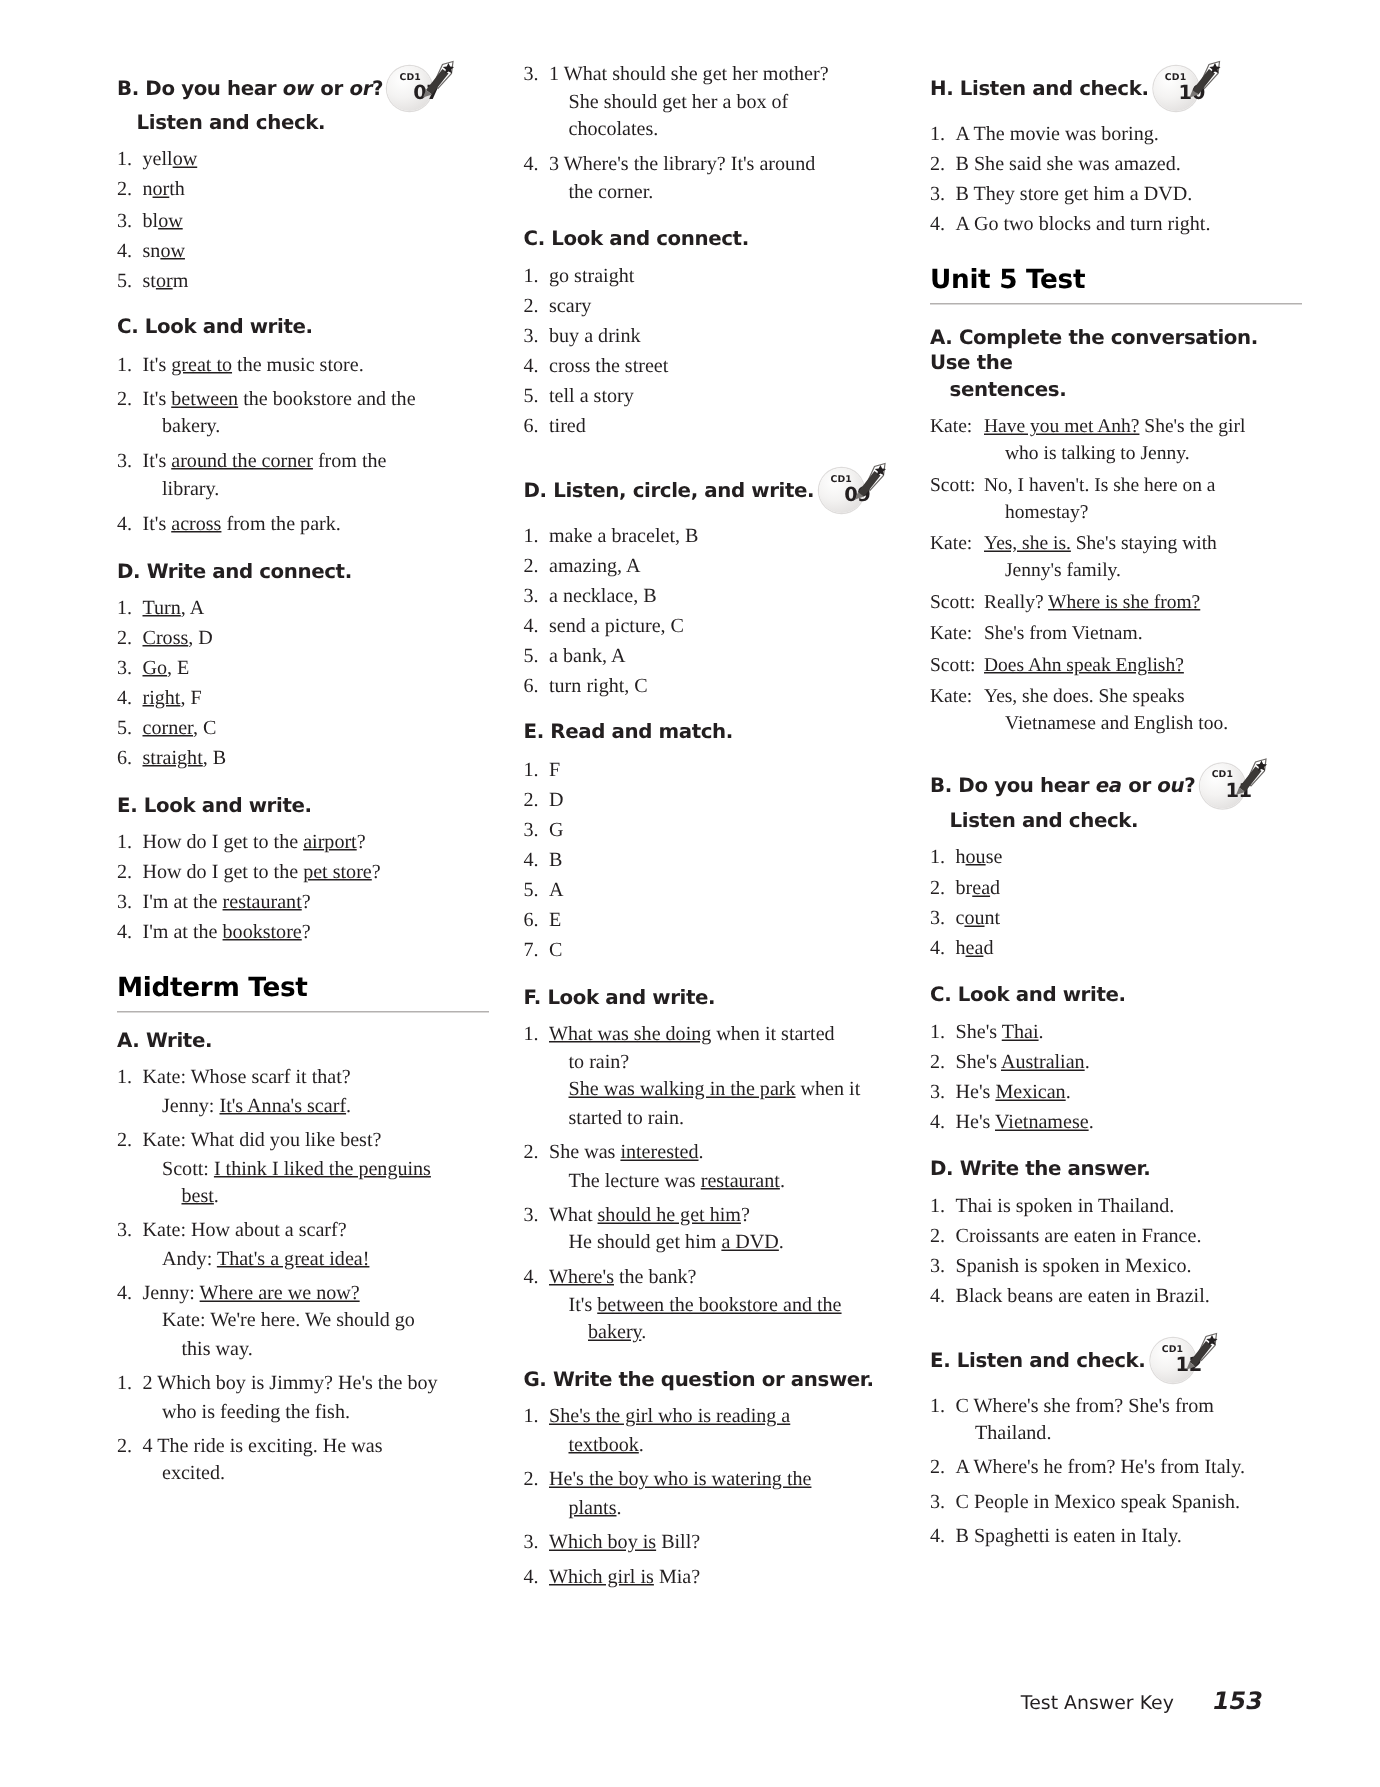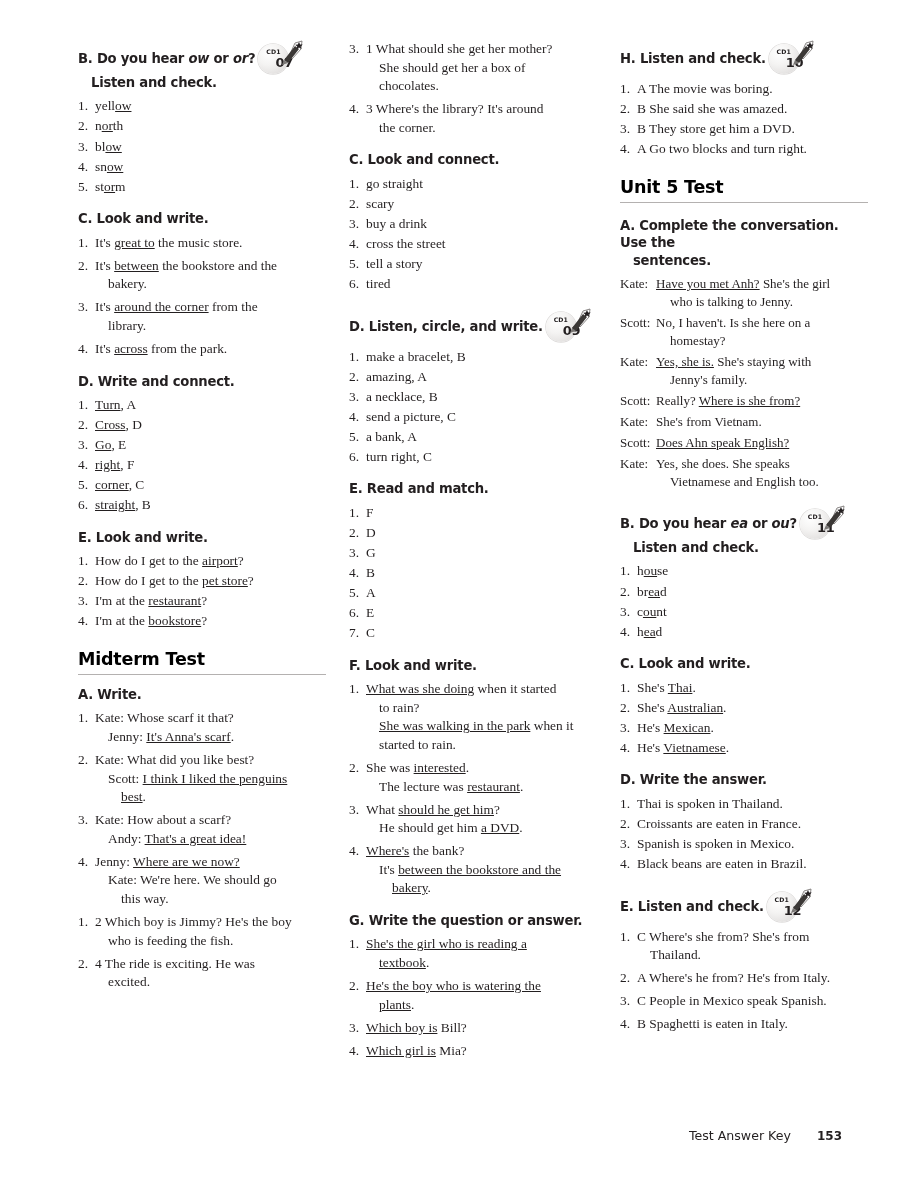--- a/index.html
+++ b/index.html
@@ -174,23 +174,24 @@
     align-items: baseline;
     gap: 26px;
     font-family: "DejaVu Sans", "Liberation Sans", sans-serif;
     justify-content: space-between;
   }
   .footer .flabel {
     font-size: 12.6px;
     color: #231f20;
   }
   .footer .fpage {
-    font-size: 12px;
-    font-weight: bold;
-    color: #231f20;
+    font-size: 16px;
+    font-weight: bold;
+    color: #231f20;
+    font-style: italic;
   }
 </style>
 </head>
 <body>
 
 <div class="page">
   <div class="columns" id="columns">
       <div class="col">
         <div class="sec-head first">B. Do you hear <em>ow</em> or <em>or</em>?<span class="cd"><span class="disc"></span><span class="cd-lbl">CD1</span><span class="cd-num">07</span><svg viewBox="0 0 29 26">
               <path d="M14 16 L20 3 L27 1 L26 9 L17 19 Z" fill="#ffffff" stroke="#6d6a68" stroke-width="0.8"></path>

